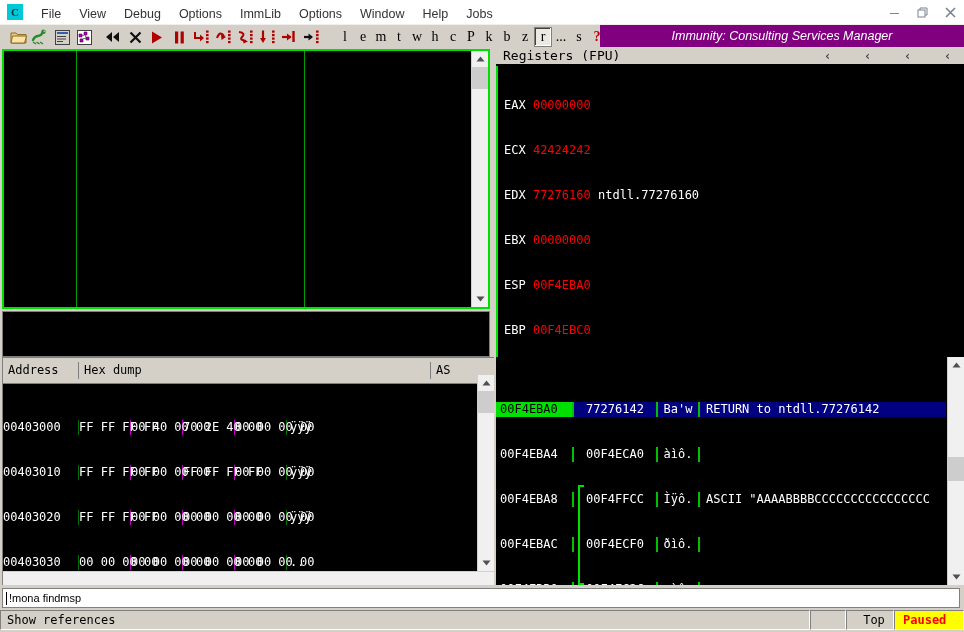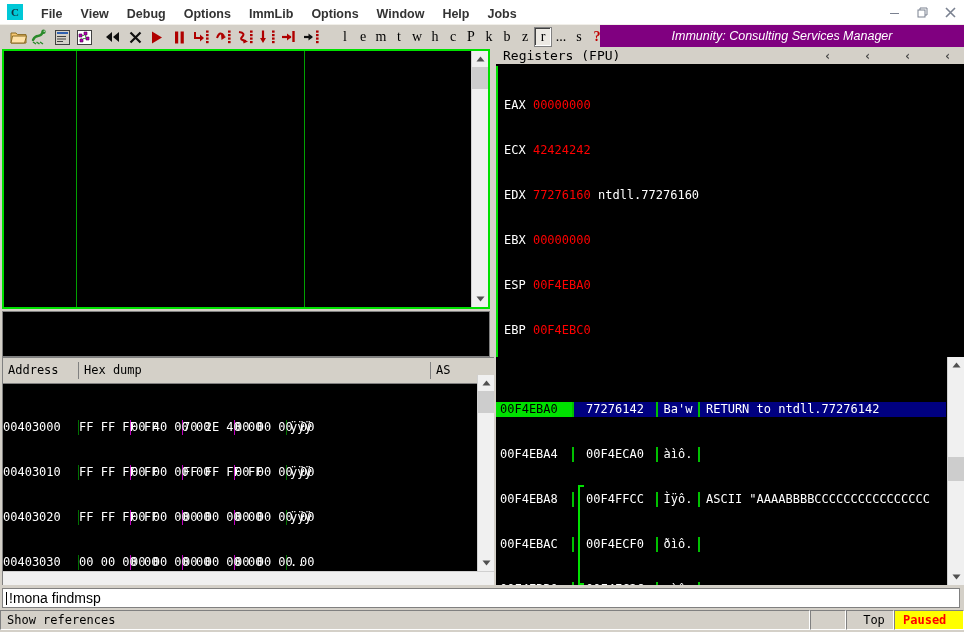--- a/index.html
+++ b/index.html
@@ -21,21 +21,20 @@
   .app-icon{
     width:16px;height:16px;margin-left:7px;margin-right:9px;
     background:#00c8d7;color:#103040;font-weight:bold;font-size:11px;
     display:flex;align-items:center;justify-content:center;
     font-family:"Liberation Serif", serif;
   }
   .menu{display:flex;align-items:center;height:24px;}
   .menu-item{
     padding:0 9px;height:20px;line-height:24px;font-size:12.5px;color:#333;
     font-family:"Liberation Sans", sans-serif;
-    font-weight:bold;
   }
   .win-btns{position:absolute;right:0;top:0;display:flex;height:24px;}
   .win-btn{
     width:28px;height:24px;display:flex;align-items:center;justify-content:center;
     color:#7a8190;font-size:12px;
   }
   .win-btn svg{display:block;}
 
   
   .toolbar{
@@ -136,21 +135,21 @@
 
   
   .cmdbar{
     position:absolute;left:2px;top:588px;width:958px;height:20px;
     background:#fff;border:1px solid #808080;box-sizing:border-box;
     display:flex;align-items:center;
   }
   .cmdbar .caret{width:1px;height:13px;background:#000;margin-left:3px;}
   .cmdbar input{
     border:0;outline:0;height:18px;width:900px;
-    font-family:"Liberation Sans", sans-serif;font-size:14px;color:#000;
+    font-family:"Liberation Sans", sans-serif;font-size:11px;color:#000;
     padding-left:2px;background:transparent;
   }
 
   
   .statusbar{
     position:absolute;left:0;top:610px;width:964px;height:20px;
     background:#d4d0c8;display:flex;align-items:stretch;
   }
   .sb-cell{
     font-family:"DejaVu Sans Mono","Liberation Mono",monospace;font-size:12px;

